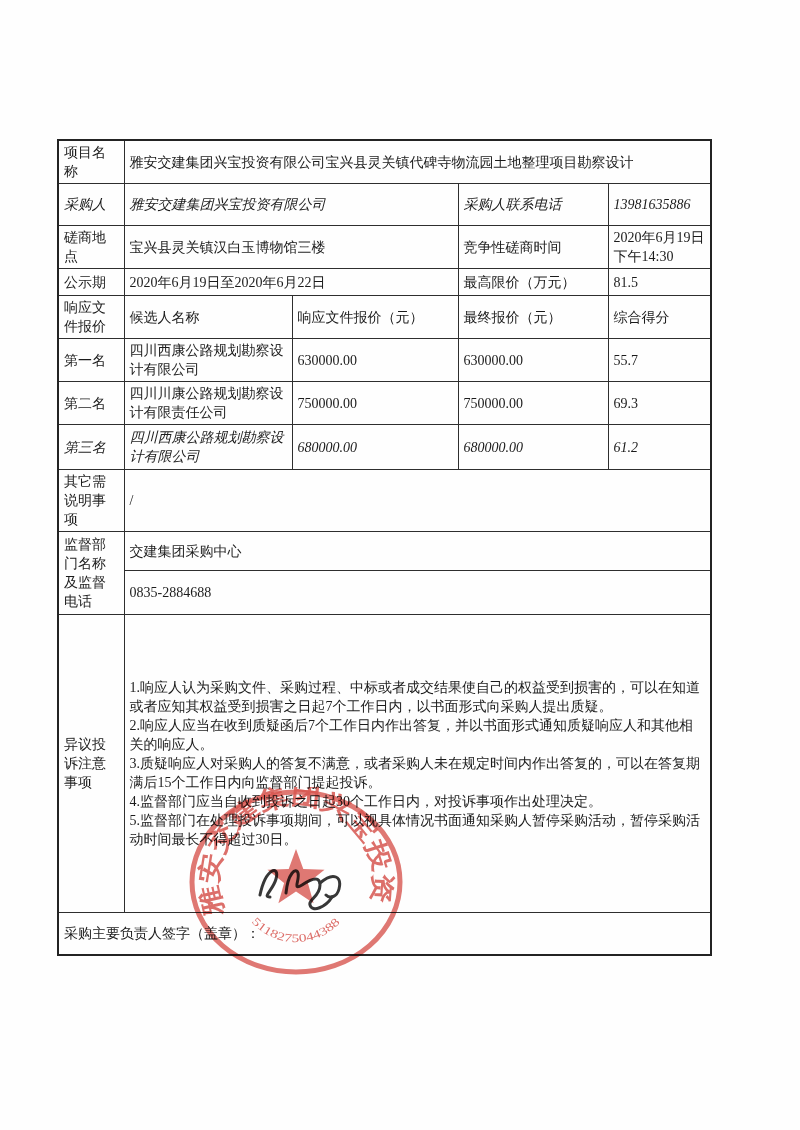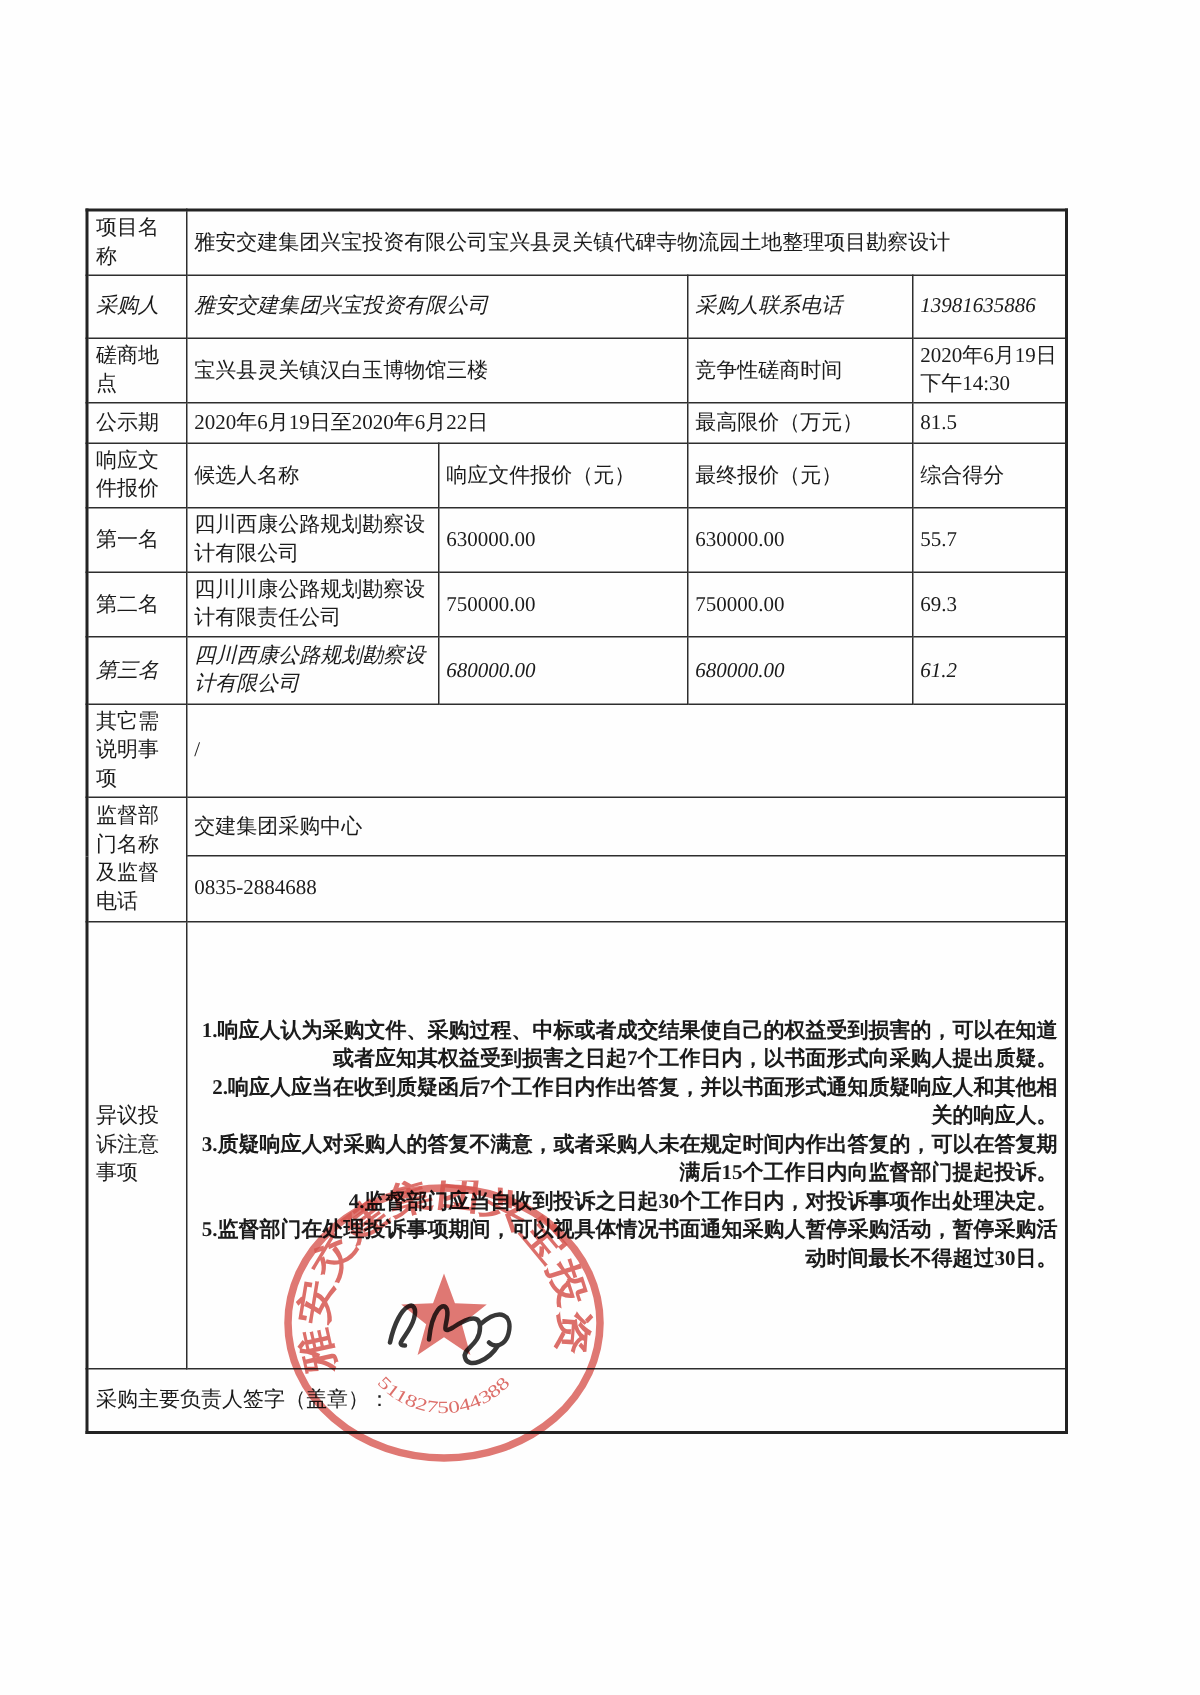--- a/index.html
+++ b/index.html
@@ -25,22 +25,22 @@
   td.lbl   { text-align:left; padding-left:6px; }
   td.mlbl  { text-align:left; }
   td.left  { text-align:left; padding-left:7px; }
   td.ctr   { text-align:left; }
   tr.r1 { height:43px; } tr.r2 { height:42px;font-style:italic; } tr.r3 { height:43px; }
   tr.r4 { height:27px;font-family:Liberation Serif, serif; } tr.r5 { height:37px; } tr.r6 { height:40px; }
   tr.r7 { height:40px; } tr.r8 { height:45px;font-style:italic; } tr.r9 { height:36px; }
   tr.r10 { height:39px; } tr.r11 { height:44px; } tr.r12 { height:298px; }
   tr.r13 { height:42px;padding-left:40px; }
   td.obj {
-    vertical-align:top; text-align:right; font-size:14.5px;
-    line-height:20.6px; padding:5px 8px 4px 7px;font-weight:bold;
+    vertical-align:top; text-align:left; font-size:14.5px;
+    line-height:20.6px; padding:5px 8px 4px 7px;
   }
   td.sig { font-size:15px; text-align:left; padding-left:7px; }
   .stamp-svg {
     position:absolute; left:184px; top:787px; width:224px; height:192px;
     mix-blend-mode:multiply; pointer-events:none;
   }
   .sign-svg {
     position:absolute; left:240px; top:853px; width:130px; height:72px;
     mix-blend-mode:multiply; pointer-events:none;
   }

